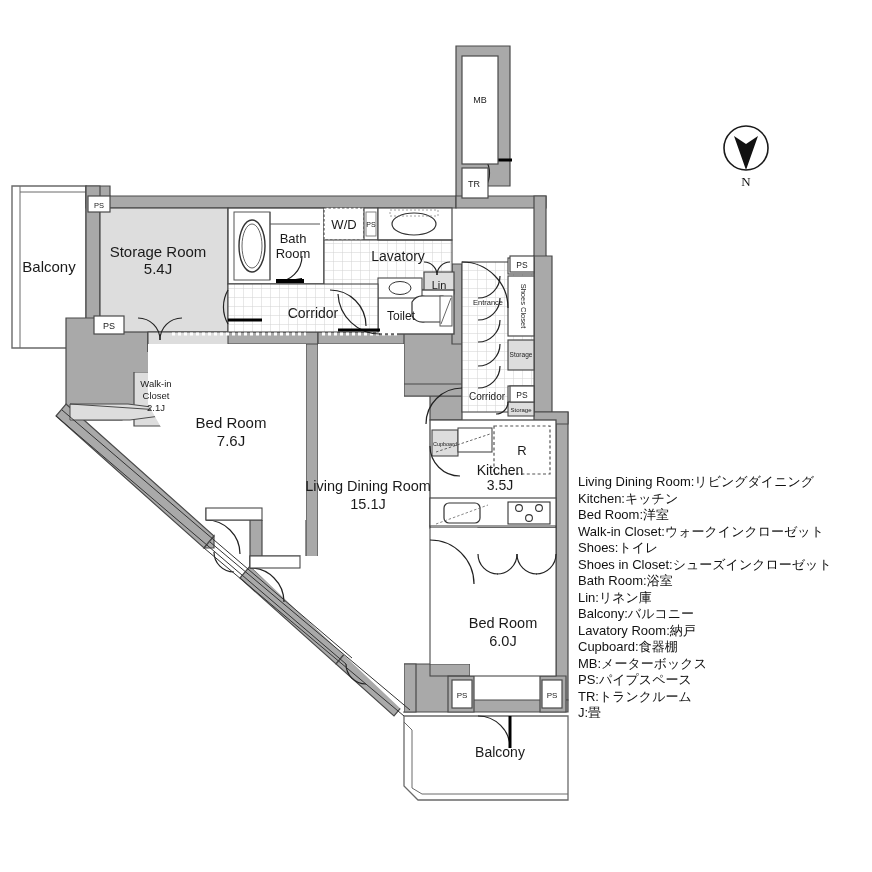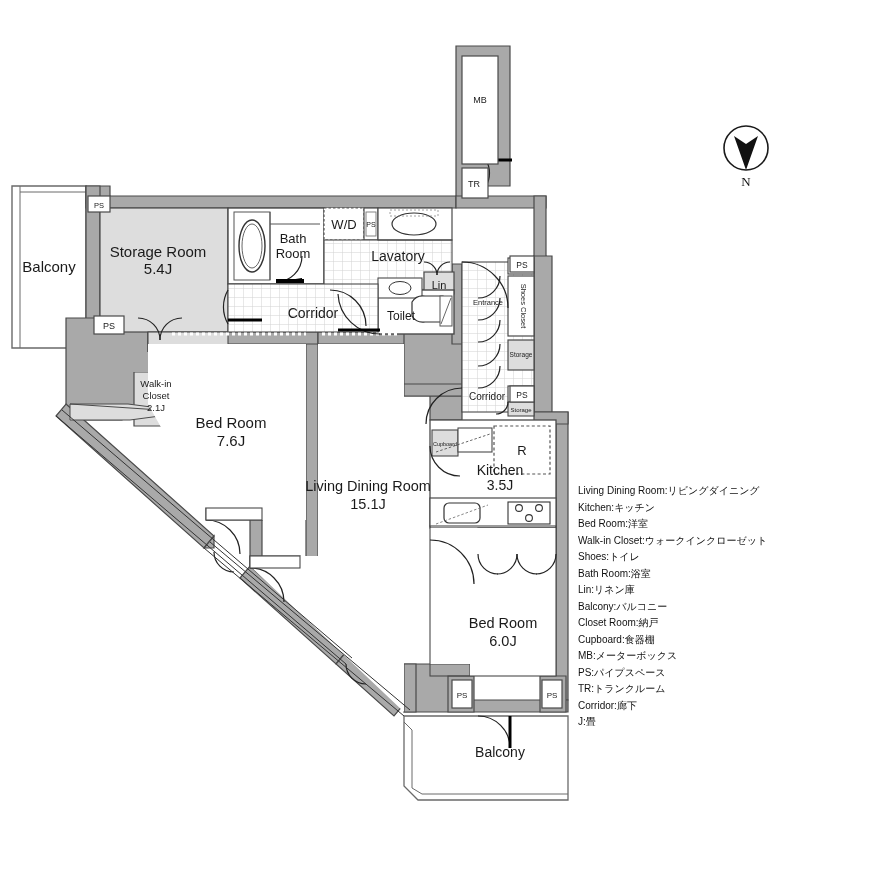--- a/index.html
+++ b/index.html
@@ -2,21 +2,21 @@
 <html><head>
 <meta charset="utf-8">
 <title>Floor Plan</title>
 <style>
   html,body{margin:0;padding:0;background:#ffffff;}
   body{width:872px;height:872px;font-family:"Liberation Sans","DejaVu Sans",sans-serif;color:#1a1a1a;}
   #stage{position:relative;width:872px;height:872px;overflow:hidden;background:#fff;}
   #plan-svg{position:absolute;left:0;top:0;width:872px;height:872px;}
   .legend{
     position:absolute;left:578px;top:474px;width:292px;
-    font-size:10px;line-height:16.5px;color:#111;letter-spacing:0px;margin-top:9px;
+    font-size:13px;line-height:16.5px;color:#111;letter-spacing:0px;
   }
   .legend div{white-space:nowrap;}
   .compass{position:absolute;left:718px;top:122px;width:56px;height:68px;}
   .lbl{font-family:"Liberation Sans","DejaVu Sans",sans-serif;fill:#1a1a1a;}
 </style>
 </head>
 <body>
 
 <div id="stage">
 
@@ -344,25 +344,25 @@
     <path d="M16 14 L28 48 L40 14 L28 22 Z" fill="#111111"></path>
     <text x="28" y="64" text-anchor="middle" font-size="13" font-family="Liberation Serif, DejaVu Serif, serif" fill="#111">N</text>
   </svg>
 
   <div class="legend">
     <div>Living Dining Room:リビングダイニング</div>
     <div>Kitchen:キッチン</div>
     <div>Bed Room:洋室</div>
     <div>Walk-in Closet:ウォークインクローゼット</div>
     <div>Shoes:トイレ</div>
+    <div>Shoes in Closet:シューズインクローゼット</div>
     <div>Bath Room:浴室</div>
     <div>Lin:リネン庫</div>
     <div>Balcony:バルコニー</div>
-    <div>Closet Room:納戸</div>
+    <div>Lavatory Room:納戸</div>
     <div>Cupboard:食器棚</div>
     <div>MB:メーターボックス</div>
     <div>PS:パイプスペース</div>
     <div>TR:トランクルーム</div>
-    <div>Corridor:廊下</div>
     <div>J:畳</div>
   </div>
 
 </div>
 
 </body></html>

